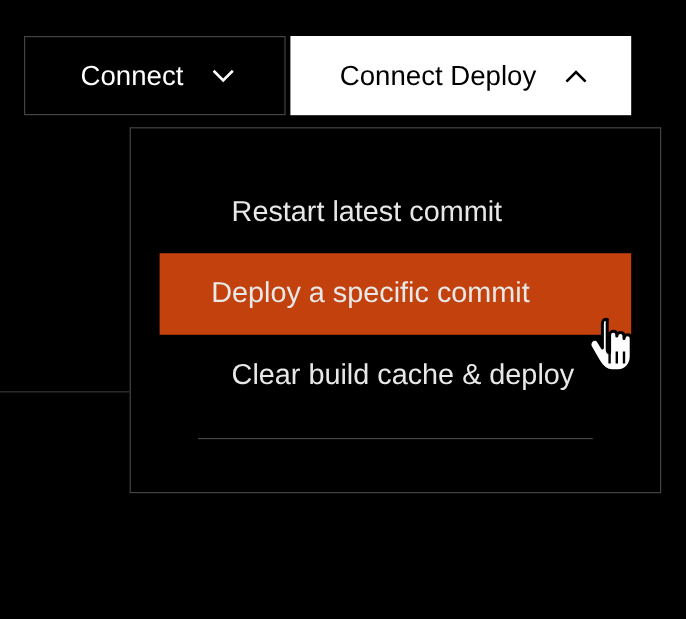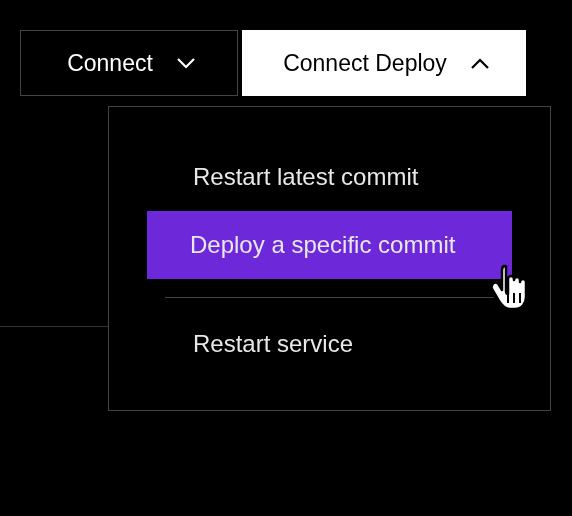--- a/index.html
+++ b/index.html
@@ -57,22 +57,22 @@
       padding: 36px 0 32px 0;
     }
     .menu-item {
       font-size: 24px;
       color: #e8e8e8;
       padding: 20px 0 20px 56px;
       margin: 0 28px;
       cursor: pointer;
     }
     .menu-item.hovered {
-      background: #6d28d9;
-      margin: 0 38px;
+      background: #c2410c;
+      margin: 0 24px;
       padding-left: 43px;
     }
     .divider {
       height: 1px;
       background: #444;
       margin: 18px 56px 12px 56px;
     }
     .hr-line {
       position: absolute;
       top: 326px;
@@ -112,24 +112,24 @@
 
 <div class="hr-line"></div>
 
 <div class="dropdown">
   <div class="menu-item">
     <span>Restart latest commit</span>
   </div>
   <div class="menu-item hovered">
     <span>Deploy a specific commit</span>
   </div>
+  <div class="menu-item">
+    <span>Clear build cache &amp; deploy</span>
+  </div>
   <div class="divider"></div>
-  <div class="menu-item">
-    <span>Restart service</span>
-  </div>
 </div>
 
 <div class="cursor">
   <svg width="46" height="52" viewBox="0 0 46 52">
     <path d="M18 6 C18 6 18 28 18 30 C18 32 19 33 20 33 L20 18 C20 16 22 15 23 15 C25 15 26 16 26 18 L26 19 C26 17 28 16 29 16 C31 16 32 17 32 19 L32 21 C32 19 34 18 35 18 C37 18 38 19 38 21 L38 36 C38 42 34 48 27 48 L22 48 C17 48 14 45 11 40 L4 28 C3 26 4 23 6 22 C8 21 10 22 11 24 L14 29 L14 9 C14 7 15 5 17 5 C19 5 18 6 18 6 Z" fill="#fff" stroke="#000" stroke-width="2.5" stroke-linejoin="round"></path>
     <line x1="20" y1="32" x2="20" y2="42" stroke="#000" stroke-width="2"></line>
     <line x1="26" y1="32" x2="26" y2="42" stroke="#000" stroke-width="2"></line>
     <line x1="32" y1="32" x2="32" y2="42" stroke="#000" stroke-width="2"></line>
   </svg>
 </div>

